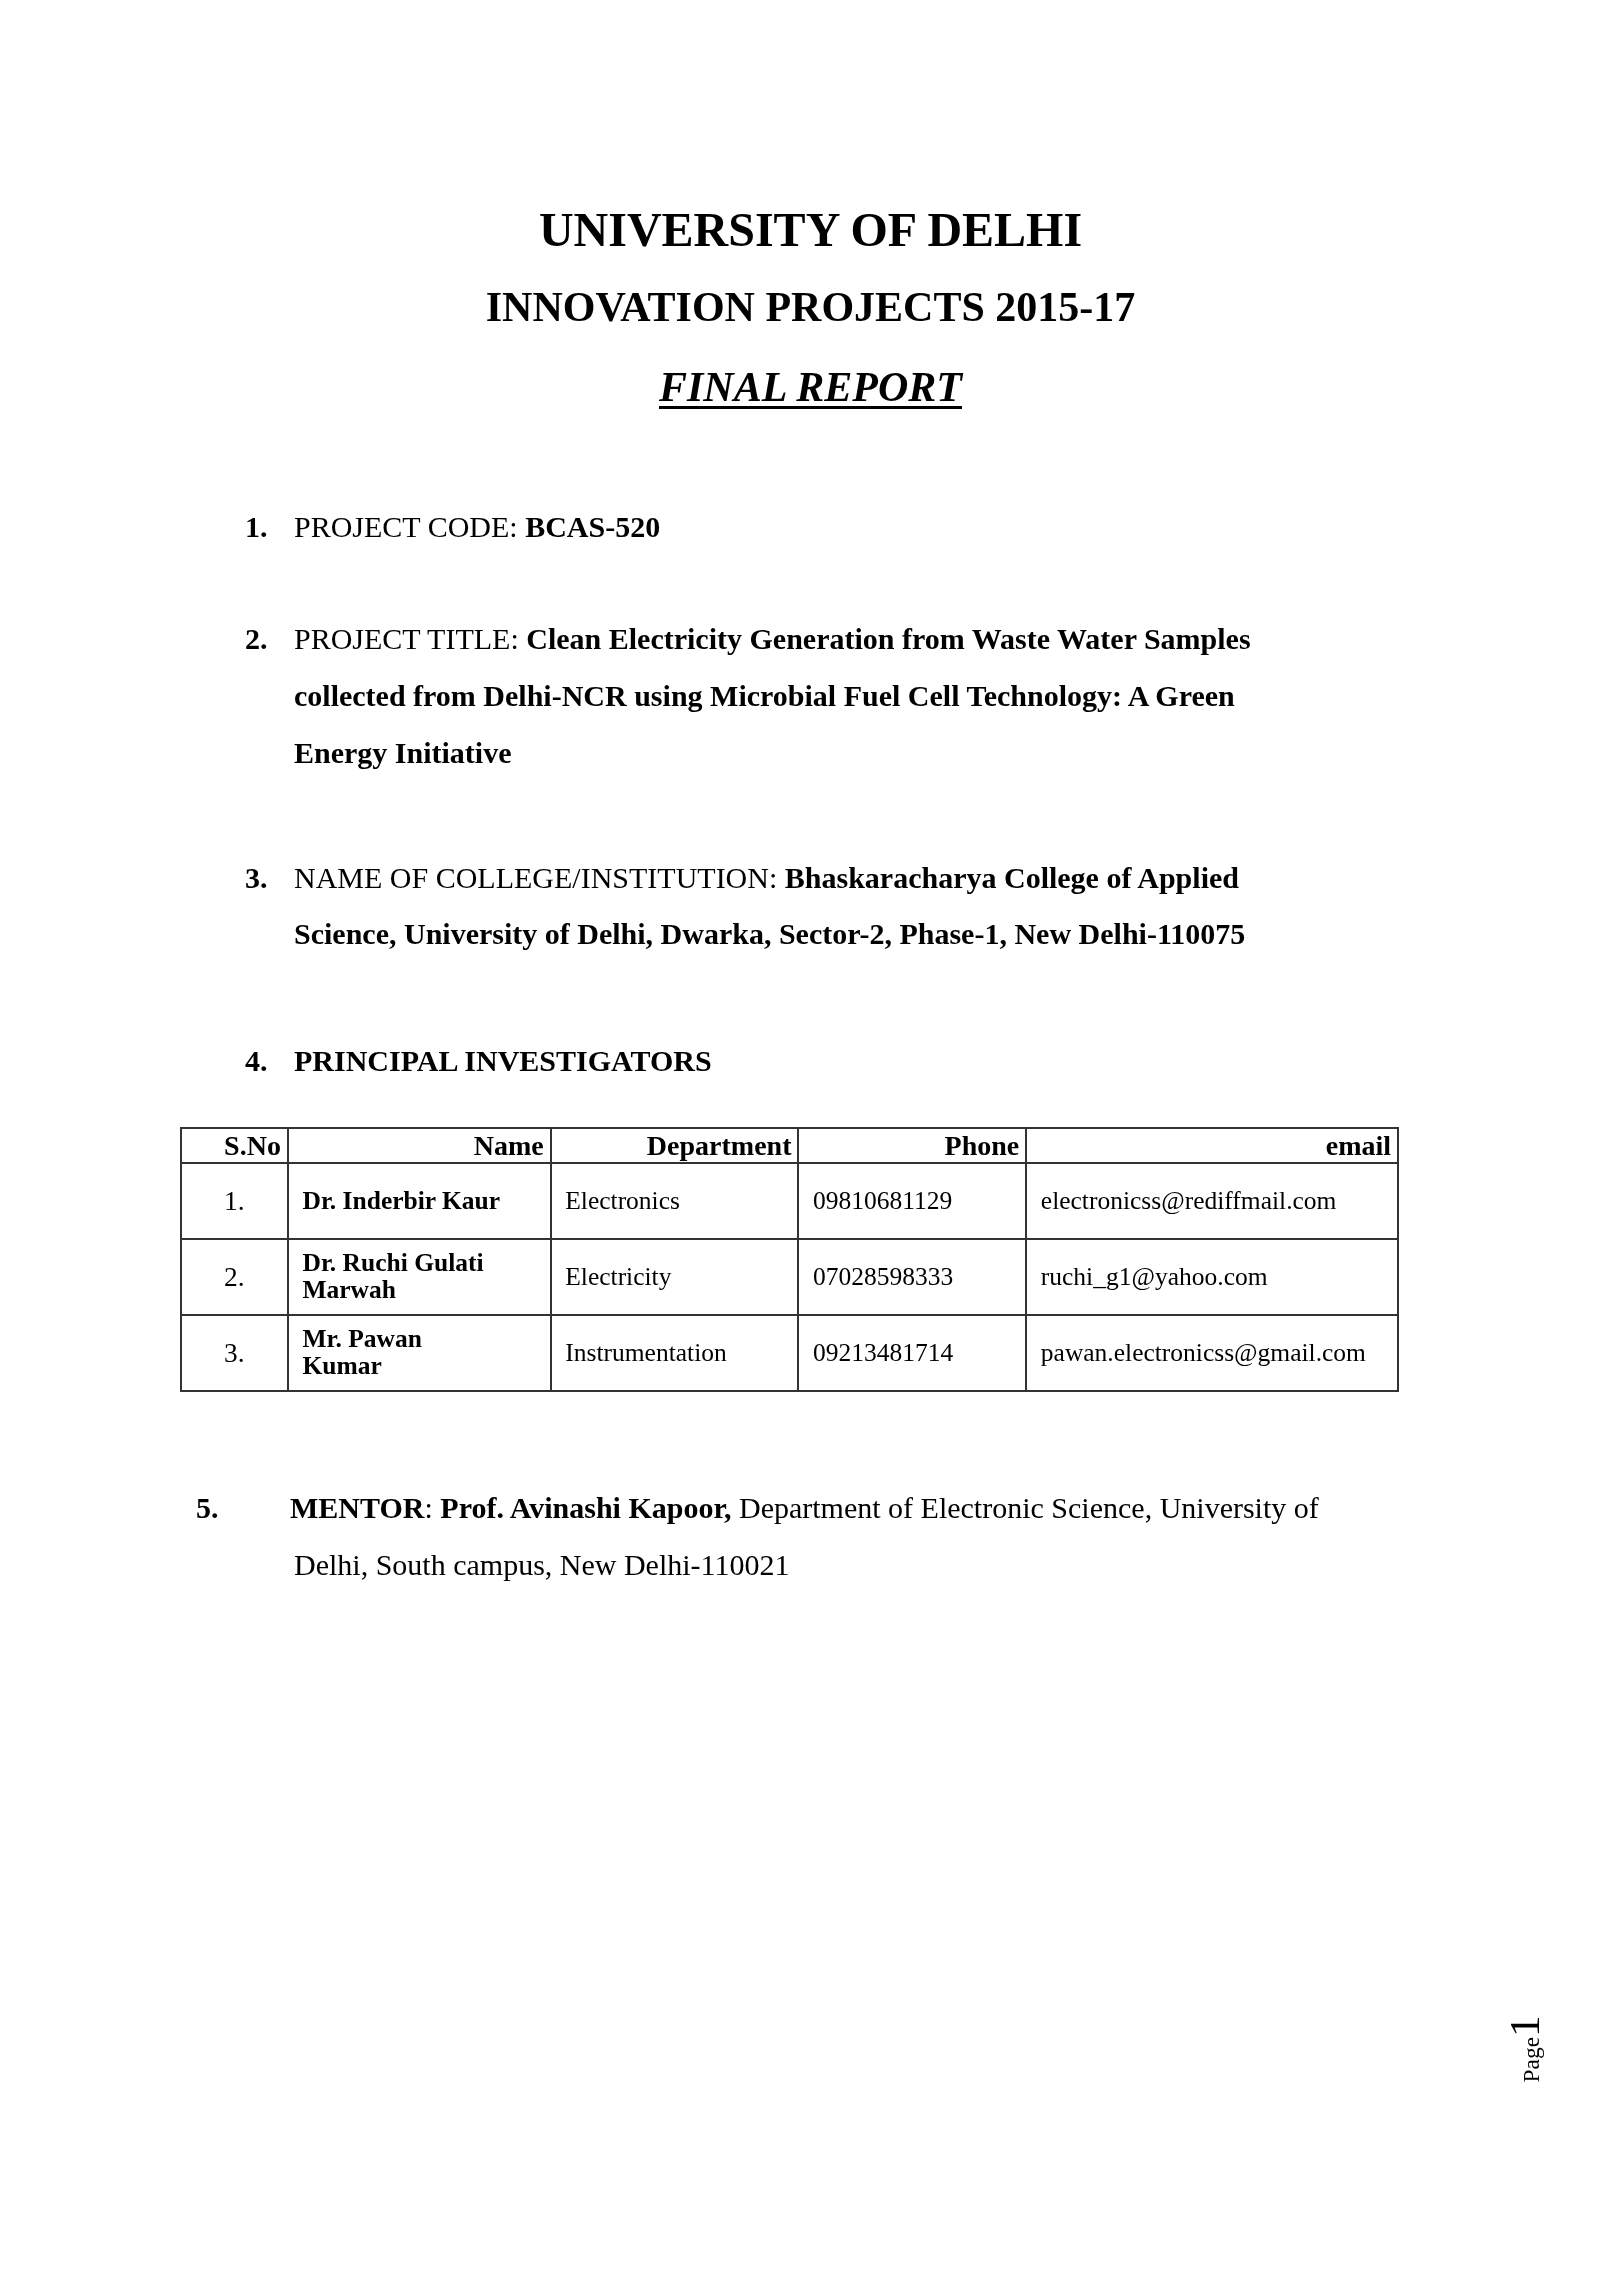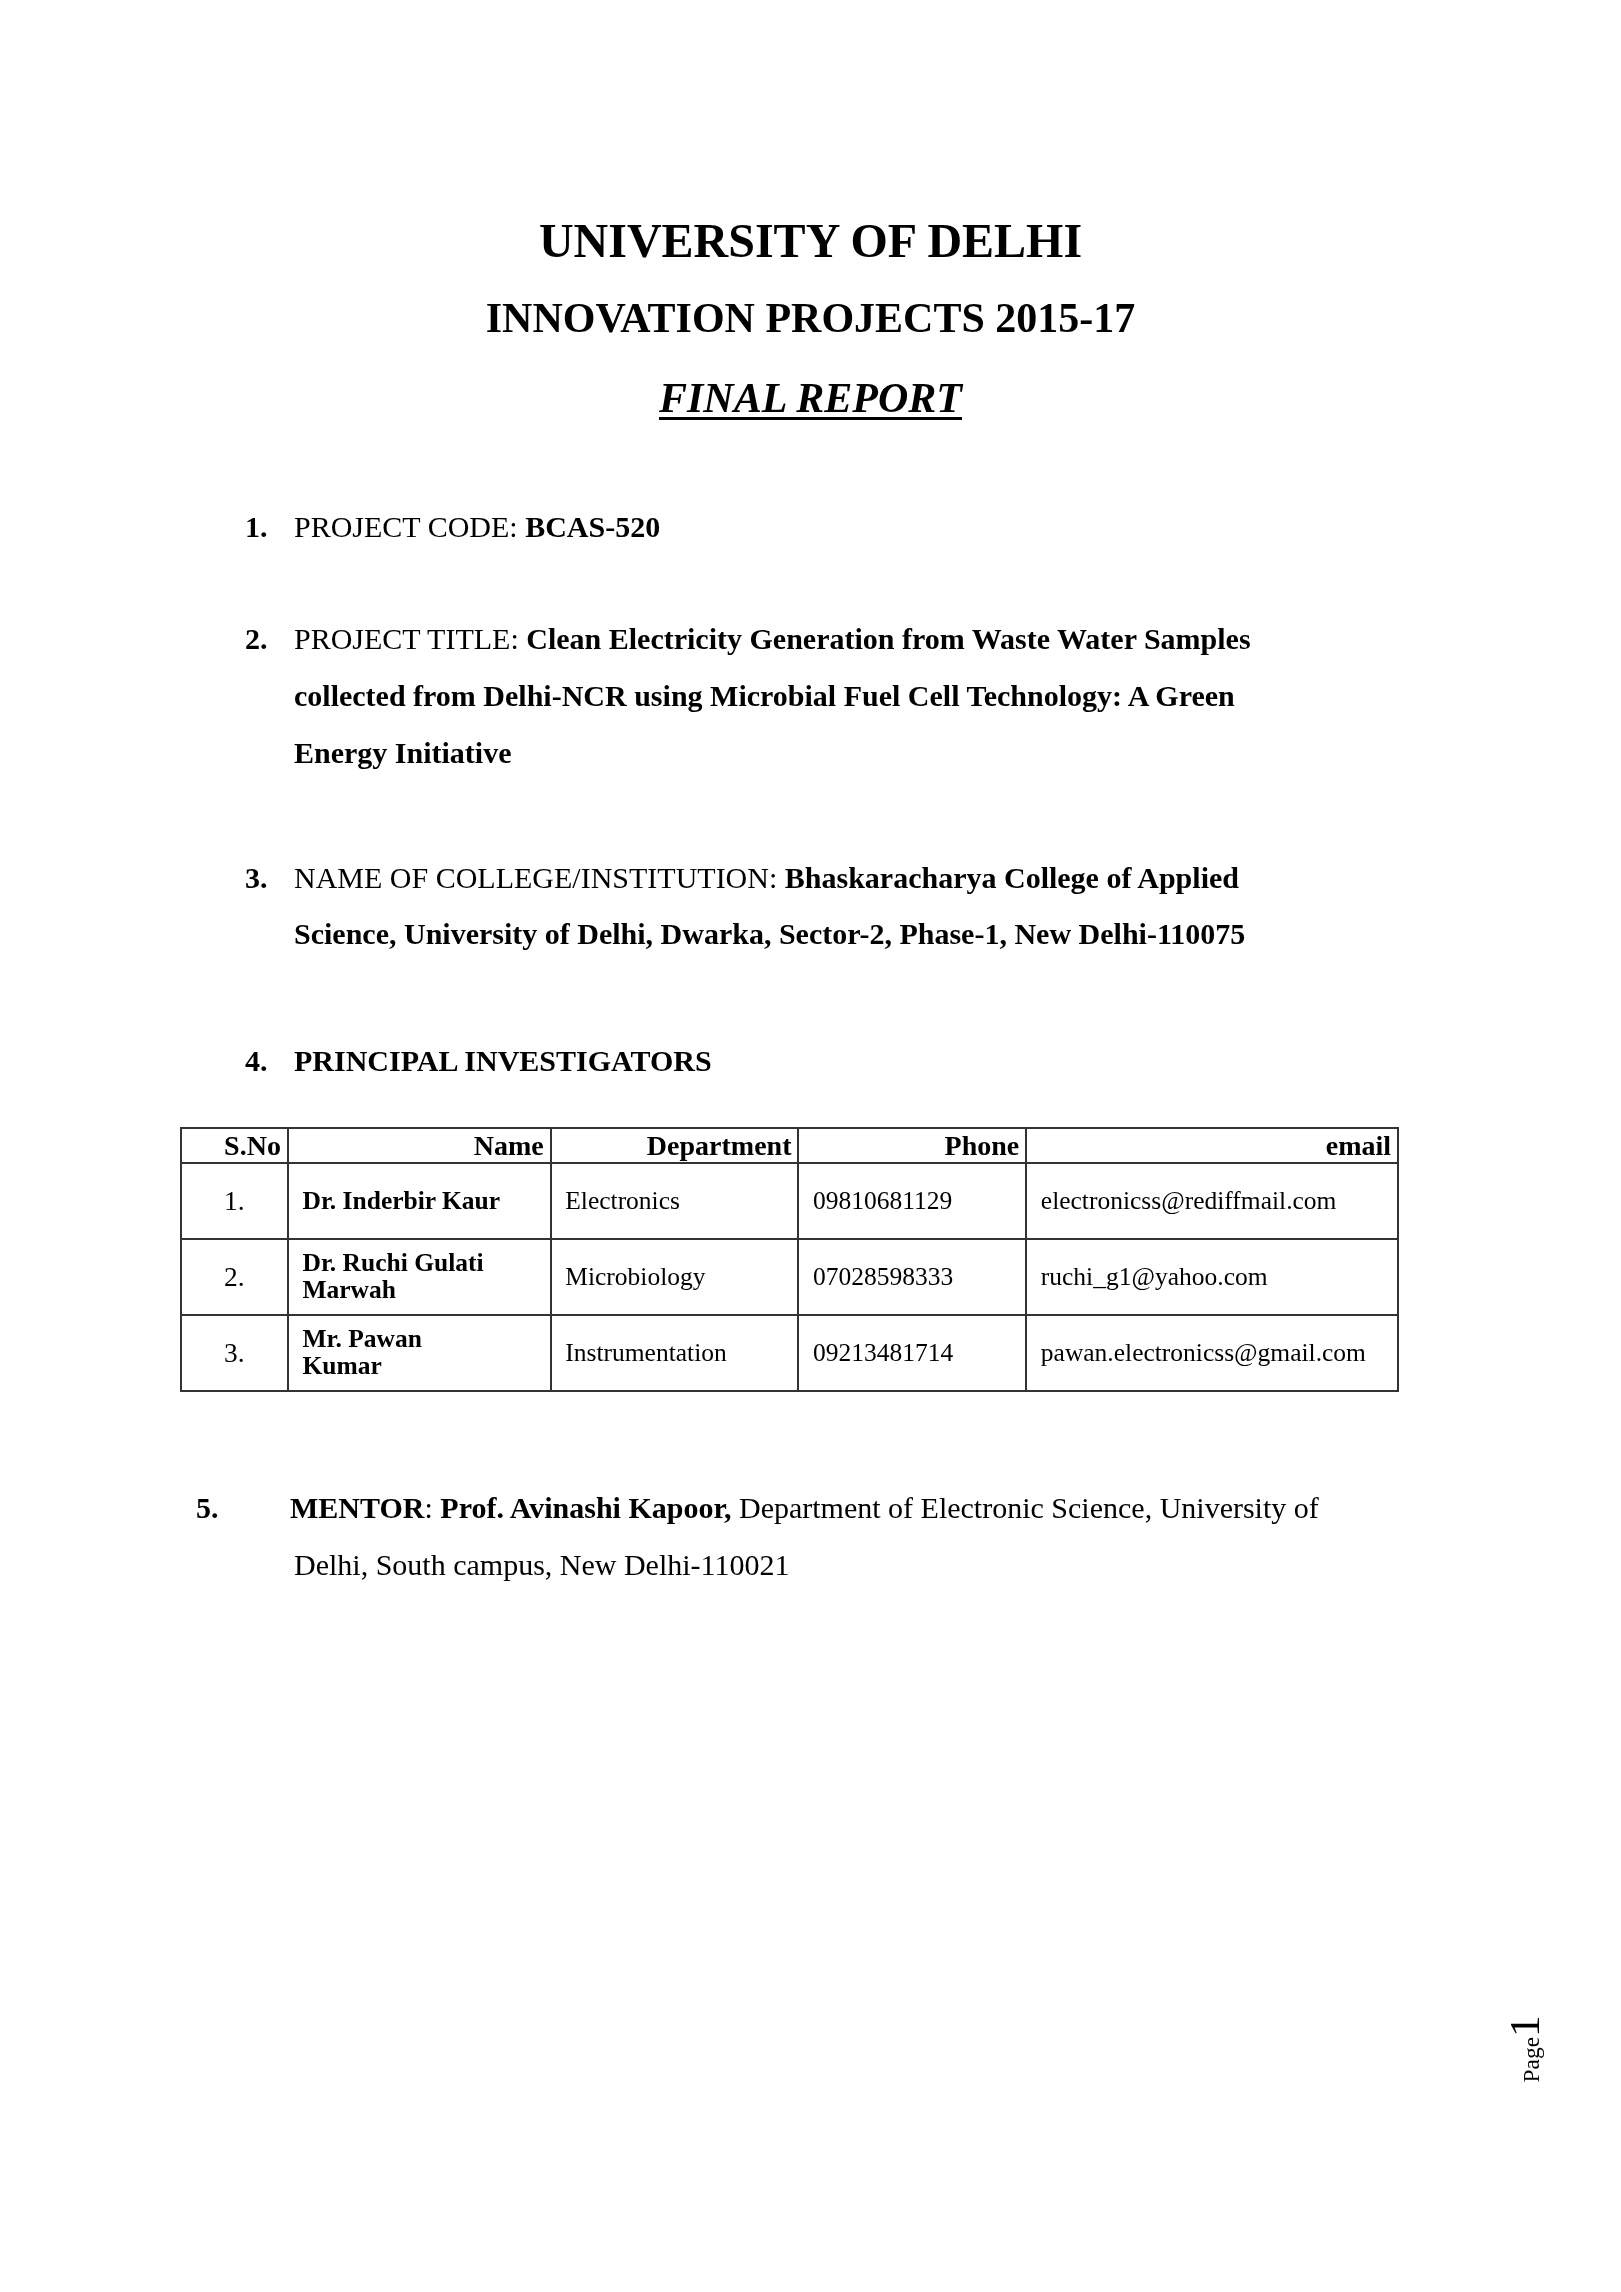--- a/index.html
+++ b/index.html
@@ -1,19 +1,19 @@
 <!DOCTYPE html>
 <html><head>
   <meta charset="utf-8">
   <style>
     html, body { margin: 0; padding: 0; background: #ffffff; }
     body { width: 1621px; height: 2293px; position: relative; overflow: hidden;
            font-family: "Liberation Serif", "DejaVu Serif", serif; color: #000; }
     .line { position: absolute; white-space: nowrap; line-height: 1; }
-    .center { left: 0; width: 1621px; text-align: center; margin-top: 11px; }
+    .center { left: 0; width: 1621px; text-align: center; }
     .b { font-weight: bold; }
     .h1 { font-size: 48px; font-weight: bold; }
     .h2 { font-size: 42px; font-weight: bold; }
     .h3 { font-size: 42px; font-weight: bold; }
     .h3 span { text-decoration: underline; text-decoration-thickness: 2.9px; text-underline-offset: 4.9px; font-style: italic; }
     .sec { font-size: 30px; }
     .num { position: absolute; font-size: 30px; font-weight: bold; line-height: 1; }
 
     table.pi { position: absolute; left: 180px; top: 1127px; width: 1219px;
                border-collapse: collapse; font-size: 25.5px; }
@@ -77,21 +77,21 @@
           <td>Electronics</td>
           <td>09810681129</td>
           <td>electronicss@rediffmail.com</td>
         </tr>
         <tr>
           <td class="sno">2.</td>
           <td class="name">
             <div>Dr. Ruchi Gulati</div>
             <div>Marwah</div>
           </td>
-          <td>Microbiology</td>
+          <td>Electricity</td>
           <td>07028598333</td>
           <td>ruchi_g1@yahoo.com</td>
         </tr>
         <tr>
           <td class="sno">3.</td>
           <td class="name">
             <div>Mr. Pawan</div>
             <div>Kumar</div>
           </td>
           <td>Instrumentation</td>

